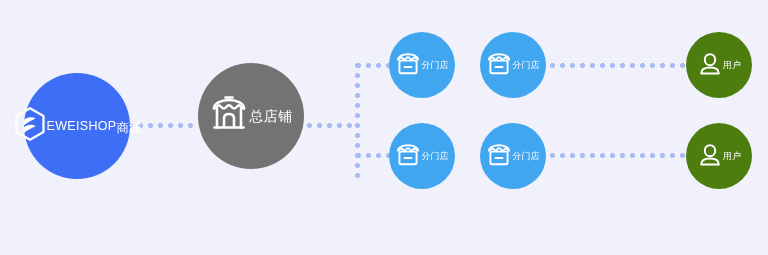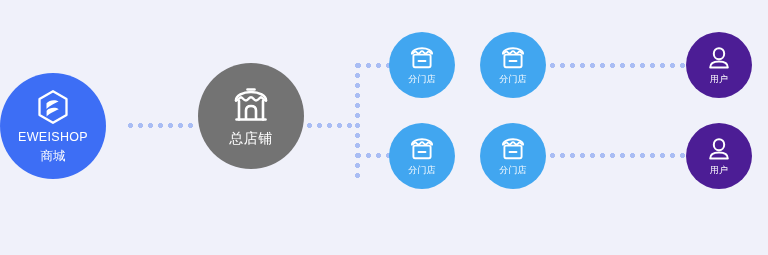--- a/index.html
+++ b/index.html
@@ -18,41 +18,41 @@
     width: 768px;
     height: 255px;
     background: #f0f1fa;
   }
 
   
   .node {
     position: absolute;
     border-radius: 50%;
     display: flex;
-    flex-direction: column;
+    flex-direction: row;
     align-items: center;
     justify-content: center;
     box-sizing: border-box;
     color: #ffffff;
     text-align: center;
     line-height: 1.15;
   }
   .node .glyph {
     display: block;
     line-height: 0;
   }
   .node .caption {
     display: block;
     color: #ffffff;
     white-space: nowrap;
   }
 
   
   .node.root {
-    left: 0;
+    left: 24px;
     top: 73px;
     width: 106px;
     height: 106px;
     background: #3d6ef5;
   }
   .node.root .glyph { margin-bottom: 5px; }
   .node.root .caption.latin {
     font-size: 12.5px;
     letter-spacing: 0.3px;
     font-weight: 400;
@@ -84,21 +84,21 @@
 
   .node.branch.b1 { left: 389px; top: 32px; }
   .node.branch.b2 { left: 480px; top: 32px; }
   .node.branch.b3 { left: 389px; top: 123px; }
   .node.branch.b4 { left: 480px; top: 123px; }
 
   
   .node.user {
     width: 66px;
     height: 66px;
-    background: #4c1d95;
+    background: #4d7c0f;
   }
   .node.user .glyph { margin-bottom: 3px; }
   .node.user .caption { font-size: 9px; letter-spacing: 0.2px; }
   .node.user.u1 { left: 686px; top: 32px; }
   .node.user.u2 { left: 686px; top: 123px; }
 
   
   .conn {
     position: absolute;
   }

